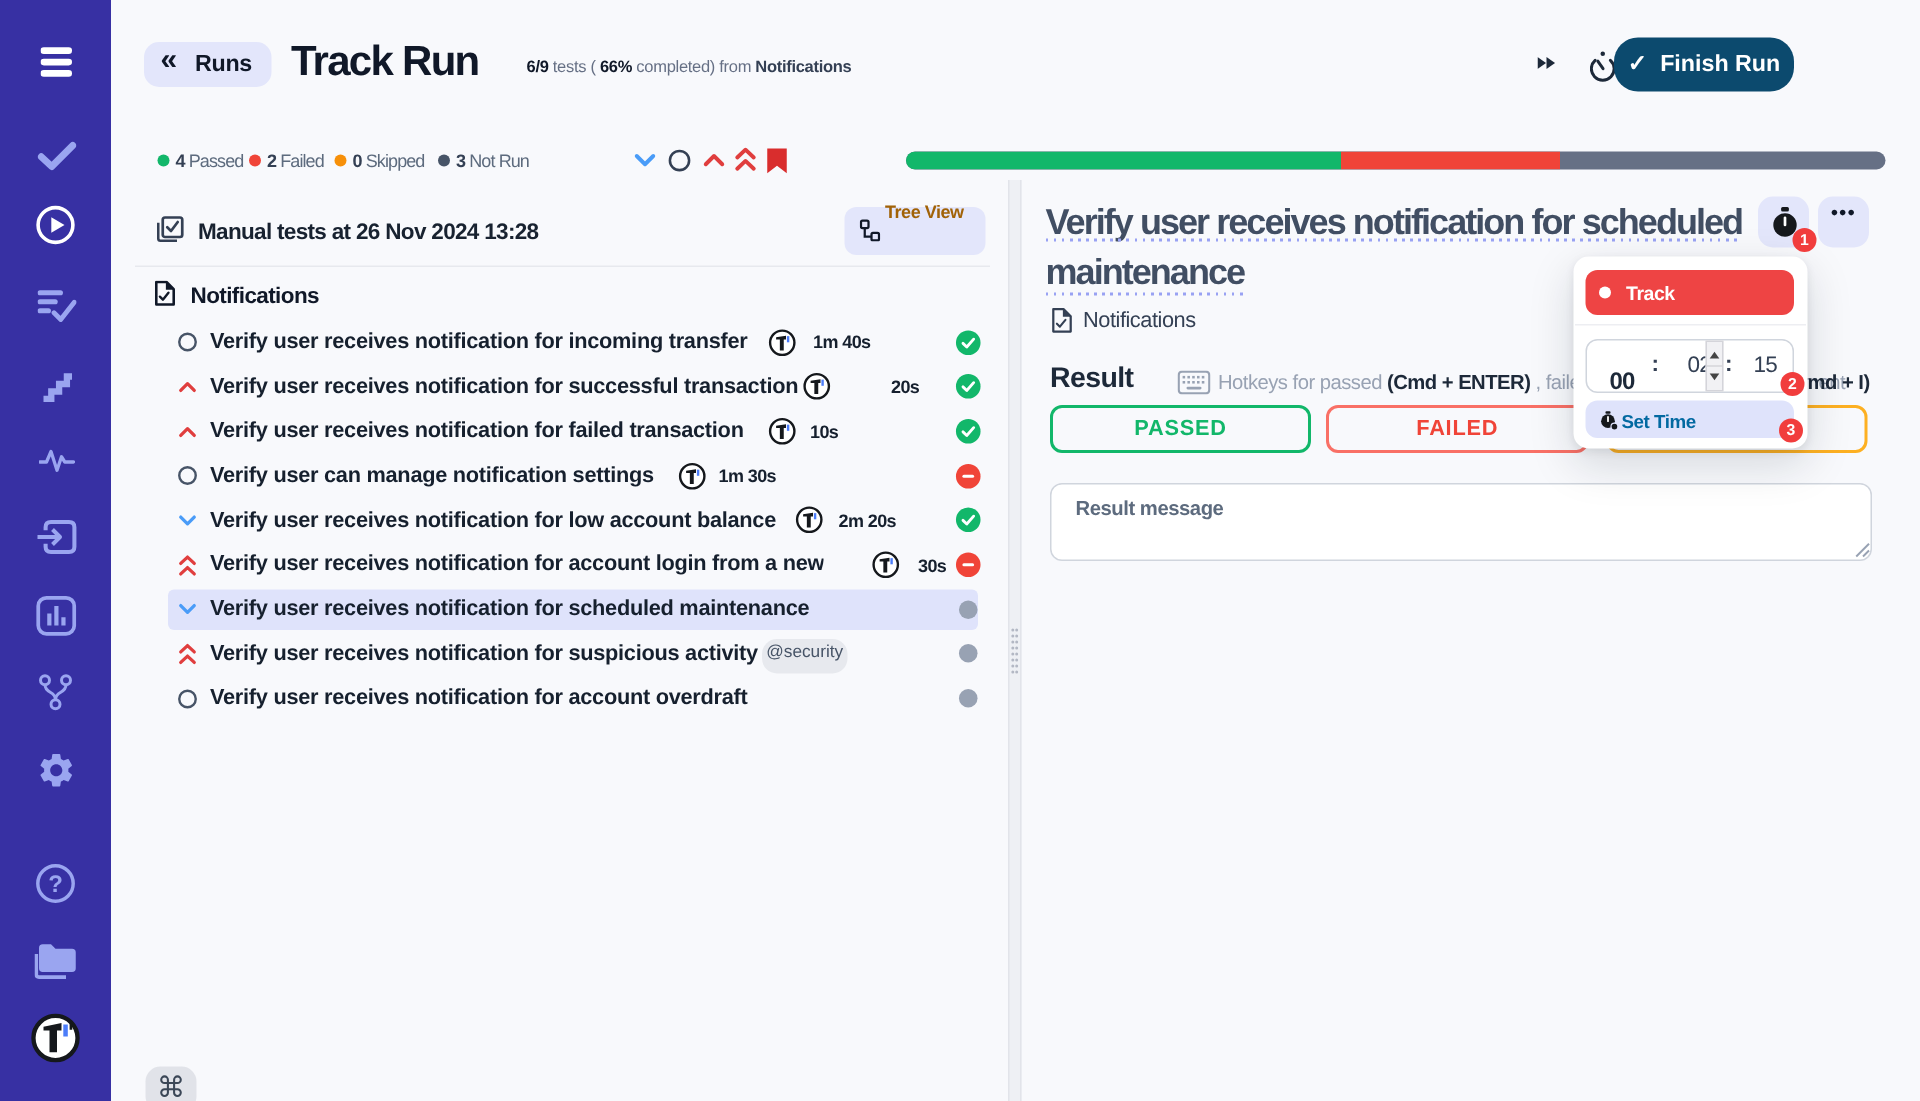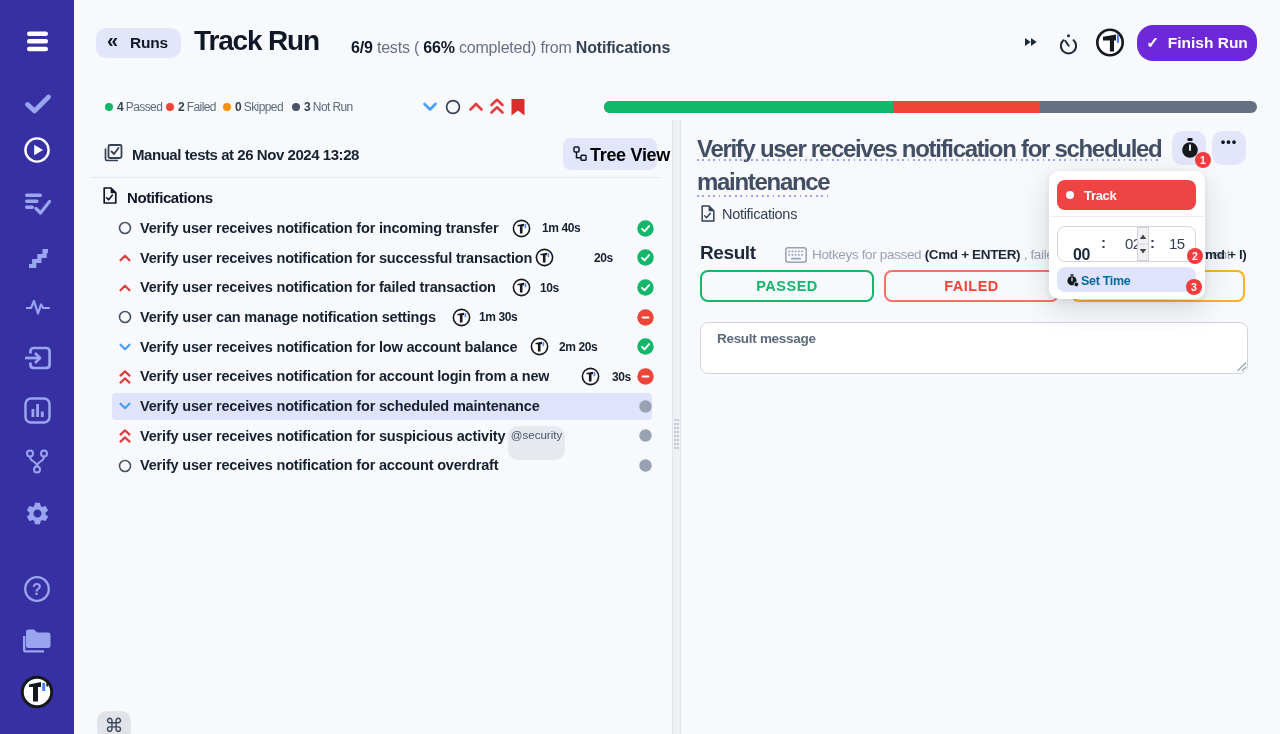--- a/index.html
+++ b/index.html
@@ -76,37 +76,37 @@
       <rect x="23.2" y="9" width="3" height="8" fill="#4c7df9"></rect>
       <rect x="27.4" y="8" width="1.8" height="4.5" fill="#15181c"></rect>
     </svg>
 </div>
 <div id="main">
 
   <div class="abs lavbtn" style="left:22px;top:28px;width:85px;height:30px;"></div>
   <div class="abs" style="left:33px;top:29px;font-size:20px;font-weight:600;color:#101828;">«</div>
   <div class="abs" style="left:56px;top:34px;font-size:15.5px;font-weight:600;color:#101828;letter-spacing:-0.2px;">Runs</div>
   <div class="abs" style="left:120px;top:25px;font-size:28px;font-weight:800;color:#101828;letter-spacing:-1.15px;">Track Run</div>
-  <div class="abs" style="left:277px;top:39px;font-size:16px;color:#667085;letter-spacing:-0.2px;"><b style="color:#101828;">6/9</b> tests ( <b style="color:#101828;">66%</b> completed) from <b style="color:#344054;">Notifications</b></div>
+  <div class="abs" style="left:277px;top:39px;font-size:11px;color:#667085;letter-spacing:-0.2px;"><b style="color:#101828;">6/9</b> tests ( <b style="color:#101828;">66%</b> completed) from <b style="color:#344054;">Notifications</b></div>
   <svg class="abs" style="left:951px;top:38px;" width="12" height="8" viewBox="0 0 12 8">
       <polygon points="0,0 5.7,4 0,8" fill="#1d2939"></polygon>
       <polygon points="6,0 11.7,4 6,8" fill="#1d2939"></polygon>
     </svg>
   <svg class="abs" style="left:986px;top:34px;" width="17" height="21" viewBox="0 0 17 21">
       <path d="M3.4,6.2 A7.6,7.6 0 1 0 13.6,6.2" fill="none" stroke="#1d2939" stroke-width="2" stroke-linecap="round"></path>
       <circle cx="8.5" cy="1.8" r="1.5" fill="#1d2939"></circle>
       <line x1="8.7" y1="11.8" x2="5.2" y2="6.8" stroke="#1d2939" stroke-width="2" stroke-linecap="round"></line>
     </svg>
   <svg class="abs" style="left:1021px;top:28px;" width="30" height="30" viewBox="0 0 30 30">
       <circle cx="15" cy="14.5" r="12.7" fill="#fff" stroke="#15181c" stroke-width="2.6"></circle>
       <polygon points="8,8.8 21,6.4 21,12.6 19,12.6 19,23.5 14.9,23.5 14.9,12.6 8,12.6" fill="#15181c"></polygon>
       <rect x="21.9" y="6.6" width="2" height="8.2" fill="#4c7df9"></rect>
       <rect x="24.9" y="7" width="1.5" height="3.1" fill="#15181c"></rect>
     </svg>
-  <div class="abs" style="left:1063px;top:25px;width:120px;height:36px;background:#6d28d9;border-radius:16px;color:#fff;font-size:15.5px;font-weight:600;text-align:center;line-height:36px;">✓&nbsp; Finish Run</div>
+  <div class="abs" style="left:1002px;top:25px;width:120px;height:36px;background:#0c4a6e;border-radius:16px;color:#fff;font-size:15.5px;font-weight:600;text-align:center;line-height:36px;">✓&nbsp; Finish Run</div>
 
   <div class="abs statg" style="left:31px;"><span class="sdot" style="background:#12b76a;"></span><b>4</b> Passed</div>
     <div class="abs statg" style="left:92px;"><span class="sdot" style="background:#f04438;"></span><b>2</b> Failed</div>
     <div class="abs statg" style="left:149px;"><span class="sdot" style="background:#f79009;"></span><b>0</b> Skipped</div>
     <div class="abs statg" style="left:218px;"><span class="sdot" style="background:#475467;"></span><b>3</b> Not Run</div>
   <svg class="abs" style="left:347px;top:100px;" width="18" height="14" viewBox="0 0 18 14">
       <polyline points="3.5,4 9,9.5 14.5,4" fill="none" stroke="#4a9cf8" stroke-width="2.6" stroke-linecap="round" stroke-linejoin="round"></polyline>
     </svg>
   <svg class="abs" style="left:371px;top:99px;" width="16" height="16" viewBox="0 0 16 16">
       <circle cx="8" cy="8" r="6.4" fill="none" stroke="#344054" stroke-width="1.7"></circle>
@@ -154,21 +154,21 @@
         <rect x="5.5" y="2" width="13" height="13" rx="1.5" fill="none" stroke="#344054" stroke-width="1.8"></rect>
         <polyline points="8.5,8.5 11,11 15.5,5" fill="none" stroke="#344054" stroke-width="1.8" stroke-linecap="round" stroke-linejoin="round"></polyline>
       </svg>
     <div class="abs" style="left:58px;top:146px;font-size:15px;font-weight:700;color:#182230;letter-spacing:-0.45px;">Manual tests at 26 Nov 2024 13:28</div>
     <div class="abs lavbtn" style="left:489px;top:138px;width:94px;height:32px;border-radius:8px;"></div>
     <svg class="abs" style="left:499px;top:146px;" width="14" height="15" viewBox="0 0 14 15">
         <rect x="1" y="1" width="5" height="5" rx="1" fill="none" stroke="#101828" stroke-width="1.5"></rect>
         <path d="M3.5,6 V11.8 H8" fill="none" stroke="#101828" stroke-width="1.5"></path>
         <rect x="8" y="9.3" width="5" height="5" rx="1" fill="none" stroke="#101828" stroke-width="1.5"></rect>
       </svg>
-    <div class="abs" style="left:516px;top:145px;font-size:18px;font-weight:600;color:#000000;letter-spacing:-0.3px;">Tree View</div>
+    <div class="abs" style="left:516px;top:134px;font-size:12px;font-weight:600;color:#a16207;letter-spacing:-0.3px;">Tree View</div>
     <div class="abs" style="left:16px;top:177px;width:570px;height:1px;background:#e7e9ee;"></div>
     <svg class="abs" style="left:29px;top:187px;" width="14" height="17" viewBox="0 0 14 17">
         <path d="M1.2,1 H8 L12.8,5.8 V16 H1.2 Z" fill="none" stroke="#101828" stroke-width="1.7" stroke-linejoin="round"></path>
         <polygon points="7.6,0.6 13.2,6.2 7.6,6.2" fill="#101828"></polygon>
         <polyline points="3.6,10.8 5.6,12.8 9.3,8.2" fill="none" stroke="#101828" stroke-width="1.6" stroke-linecap="round" stroke-linejoin="round"></polyline>
       </svg>
     <div class="abs" style="left:53px;top:189px;font-size:15px;font-weight:700;color:#101828;letter-spacing:-0.4px;">Notifications</div>
     <div id="rows">
     <svg class="abs" style="left:44px;top:221px;" width="14" height="14" viewBox="0 0 14 14">
           <circle cx="7" cy="7" r="5.5" fill="none" stroke="#475467" stroke-width="1.6"></circle>
@@ -261,21 +261,21 @@
         </svg>
     <div class="abs row-title" style="left:66px;top:398px;">Verify user receives notification for scheduled maintenance</div>
     <svg class="abs" style="left:565px;top:400px;" width="13" height="13" viewBox="0 0 13 13">
           <circle cx="6.5" cy="6.5" r="6.2" fill="#98a2b3"></circle>
         </svg>
     <svg class="abs" style="left:44px;top:428px;" width="14" height="17" viewBox="0 0 14 17">
           <polyline points="2.5,6.6 7,2.4 11.5,6.6" fill="none" stroke="#e03e3e" stroke-width="2.2" stroke-linecap="round" stroke-linejoin="round"></polyline>
           <polyline points="2.5,13.6 7,9.4 11.5,13.6" fill="none" stroke="#e03e3e" stroke-width="2.2" stroke-linecap="round" stroke-linejoin="round"></polyline>
         </svg>
     <div class="abs row-title" style="left:66px;top:428px;">Verify user receives notification for suspicious activity</div>
-    <div class="abs" style="left:434px;top:426px;width:57px;height:34px;background:#e7e9ee;border-radius:10px;font-size:11.5px;color:#475467;text-align:center;line-height:19px;">@security</div>
+    <div class="abs" style="left:434px;top:426px;width:57px;height:23px;background:#e7e9ee;border-radius:10px;font-size:11.5px;color:#475467;text-align:center;line-height:19px;">@security</div>
     <svg class="abs" style="left:565px;top:429px;" width="13" height="13" viewBox="0 0 13 13">
           <circle cx="6.5" cy="6.5" r="6.2" fill="#98a2b3"></circle>
         </svg>
     <svg class="abs" style="left:44px;top:459px;" width="14" height="14" viewBox="0 0 14 14">
           <circle cx="7" cy="7" r="5.5" fill="none" stroke="#475467" stroke-width="1.6"></circle>
         </svg>
     <div class="abs row-title" style="left:66px;top:457px;">Verify user receives notification for account overdraft</div>
     <svg class="abs" style="left:565px;top:459px;" width="13" height="13" viewBox="0 0 13 13">
           <circle cx="6.5" cy="6.5" r="6.2" fill="#98a2b3"></circle>
         </svg>

